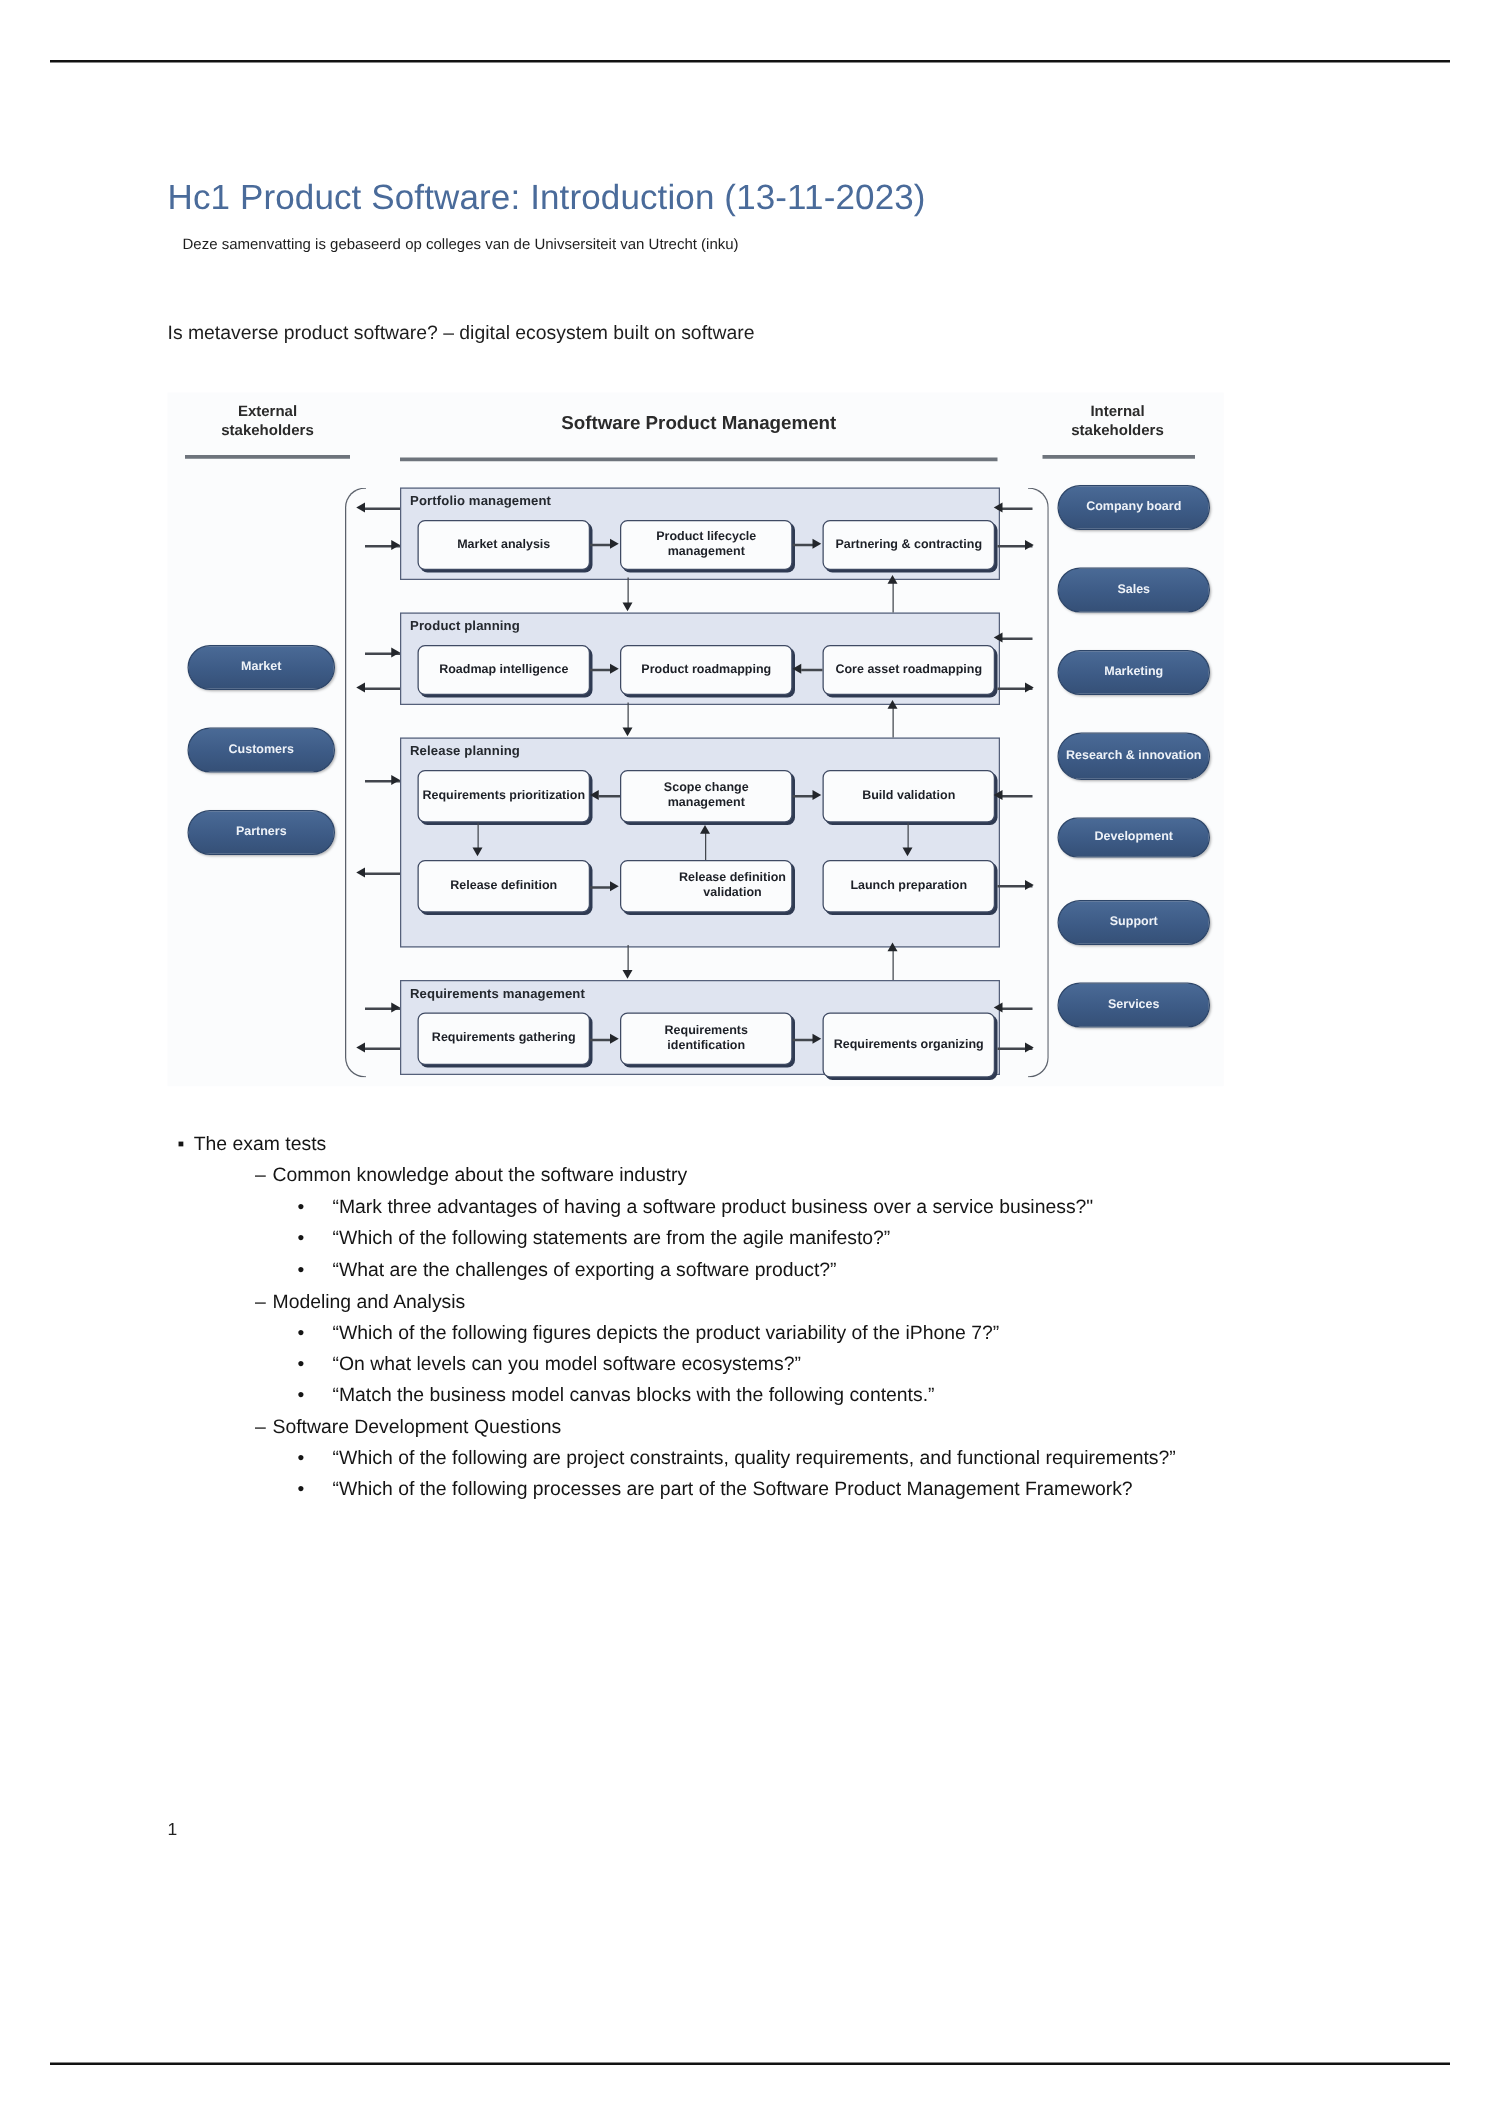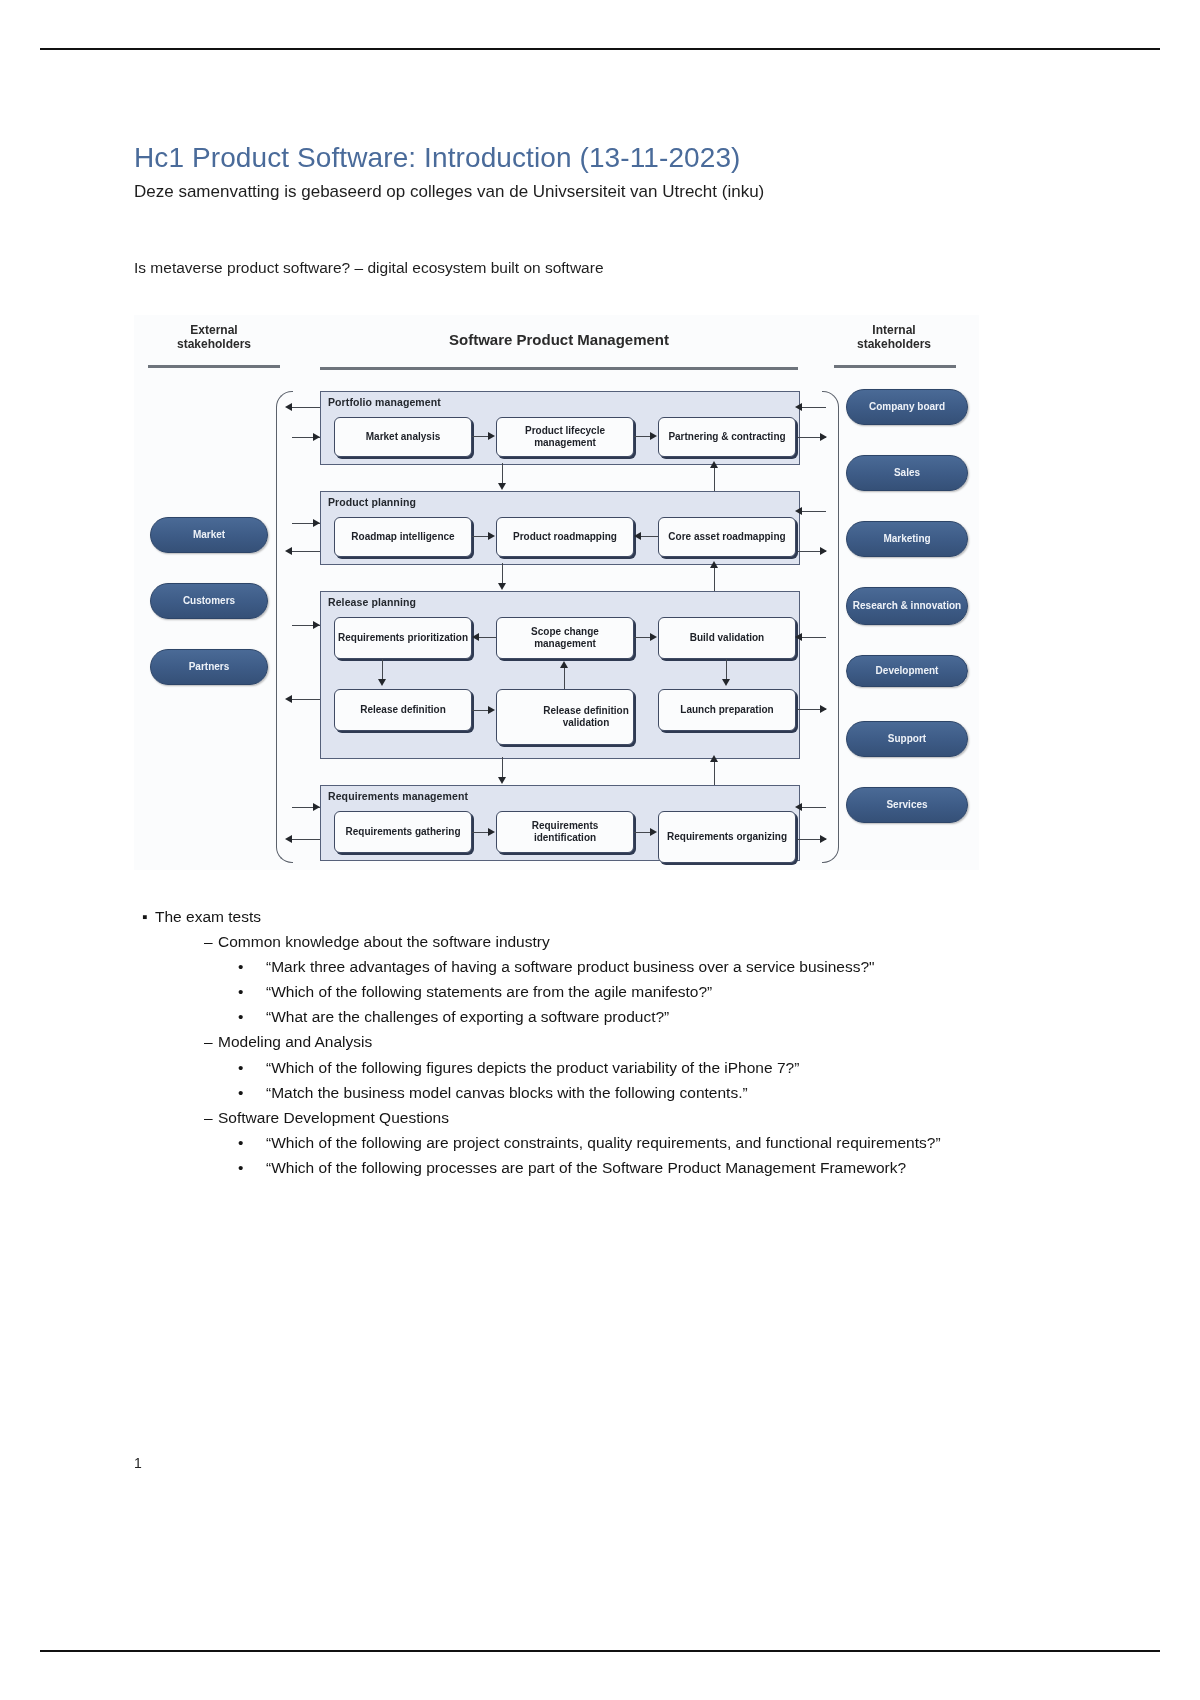--- a/index.html
+++ b/index.html
@@ -12,21 +12,21 @@
   .page{position:absolute;inset:0;background:#fff;}
   .rule-top{position:absolute;left:40px;right:40px;top:48px;height:2px;background:#111;}
   .rule-bottom{position:absolute;left:40px;right:40px;bottom:48px;height:2px;background:#111;}
 
   .content{position:absolute;left:134px;top:140px;width:880px;}
 
   h1.doc-title{
     font-size:28px;font-weight:400;color:#4a6b9a;margin:0 0 6px 0;
     letter-spacing:.1px;line-height:1.25;
   }
-  .subtitle{font-size:17px;color:#1e1e1e;margin:0;line-height:1.35;}
+  .subtitle{font-size:12px;color:#1e1e1e;margin:12px;line-height:1.35;}
   .lead{font-size:15.5px;color:#1e1e1e;margin:54px 0 0 0;line-height:1.35;}
 
   
   .figure{position:relative;margin:36px 0 0 0;width:845px;height:555px;
           background:#fbfcfd;}
   .fig-col-title{
     position:absolute;text-align:center;font-weight:bold;color:#2b2b2b;
     line-height:1.2;
   }
   .fig-underline{position:absolute;height:3px;background:#6e747c;}
@@ -139,21 +139,21 @@
       <div class="conn v" style="left:580px;top:152px;height:24px;"></div>
       <div class="arrow up" style="left:576px;top:146px;"></div>
 
       <div class="swimlane" style="left:186px;top:276px;width:478px;height:166px;">
         <div class="lane-title">Release planning</div>
       </div>
       <div class="pbox" style="left:200px;top:302px;width:138px;height:42px;">Requirements prioritization</div>
       <div class="pbox" style="left:362px;top:302px;width:138px;height:42px;">Scope change management</div>
       <div class="pbox" style="left:524px;top:302px;width:138px;height:42px;">Build validation</div>
       <div class="pbox" style="left:200px;top:374px;width:138px;height:42px;">Release definition</div>
-      <div class="pbox" style="left:362px;top:374px;width:138px;height:56px;padding-left:45px;">Release definition validation</div>
+      <div class="pbox" style="left:362px;top:374px;width:138px;height:42px;padding-left:45px;">Release definition validation</div>
       <div class="pbox" style="left:524px;top:374px;width:138px;height:42px;">Launch preparation</div>
       <div class="conn h" style="left:345px;top:322px;width:17px;"></div>
       <div class="arrow left" style="left:338px;top:318px;"></div>
       <div class="conn h" style="left:500px;top:322px;width:17px;"></div>
       <div class="arrow right" style="left:516px;top:318px;"></div>
       <div class="conn v" style="left:248px;top:344px;height:22px;"></div>
       <div class="arrow down" style="left:244px;top:364px;"></div>
       <div class="conn h" style="left:338px;top:395px;width:17px;"></div>
       <div class="arrow right" style="left:354px;top:391px;"></div>
       <div class="conn v" style="left:430px;top:352px;height:22px;"></div>
@@ -241,20 +241,21 @@
 
       <p class="lvl1"><span class="bm">▪</span><span>The exam tests</span></p>
 
       <p class="lvl2"><span class="bm">–</span><span>Common knowledge about the software industry</span></p>
       <p class="lvl3"><span class="bm">•</span><span>“Mark three advantages of having a software product business over a service business?"</span></p>
       <p class="lvl3"><span class="bm">•</span><span>“Which of the following statements are from the agile manifesto?”</span></p>
       <p class="lvl3"><span class="bm">•</span><span>“What are the challenges of exporting a software product?”</span></p>
 
       <p class="lvl2"><span class="bm">–</span><span>Modeling and Analysis</span></p>
       <p class="lvl3"><span class="bm">•</span><span>“Which of the following figures depicts the product variability of the iPhone 7?”</span></p>
+      <p class="lvl3"><span class="bm">•</span><span>“On what levels can you model software ecosystems?”</span></p>
       <p class="lvl3"><span class="bm">•</span><span>“Match the business model canvas blocks with the following contents.”</span></p>
 
       <p class="lvl2"><span class="bm">–</span><span>Software Development Questions</span></p>
       <p class="lvl3"><span class="bm">•</span><span>“Which of the following are project constraints, quality requirements, and functional requirements?”</span></p>
       <p class="lvl3"><span class="bm">•</span><span>“Which of the following processes are part of the Software Product Management Framework?</span></p>
 
     </div>
 
   </div>
 

